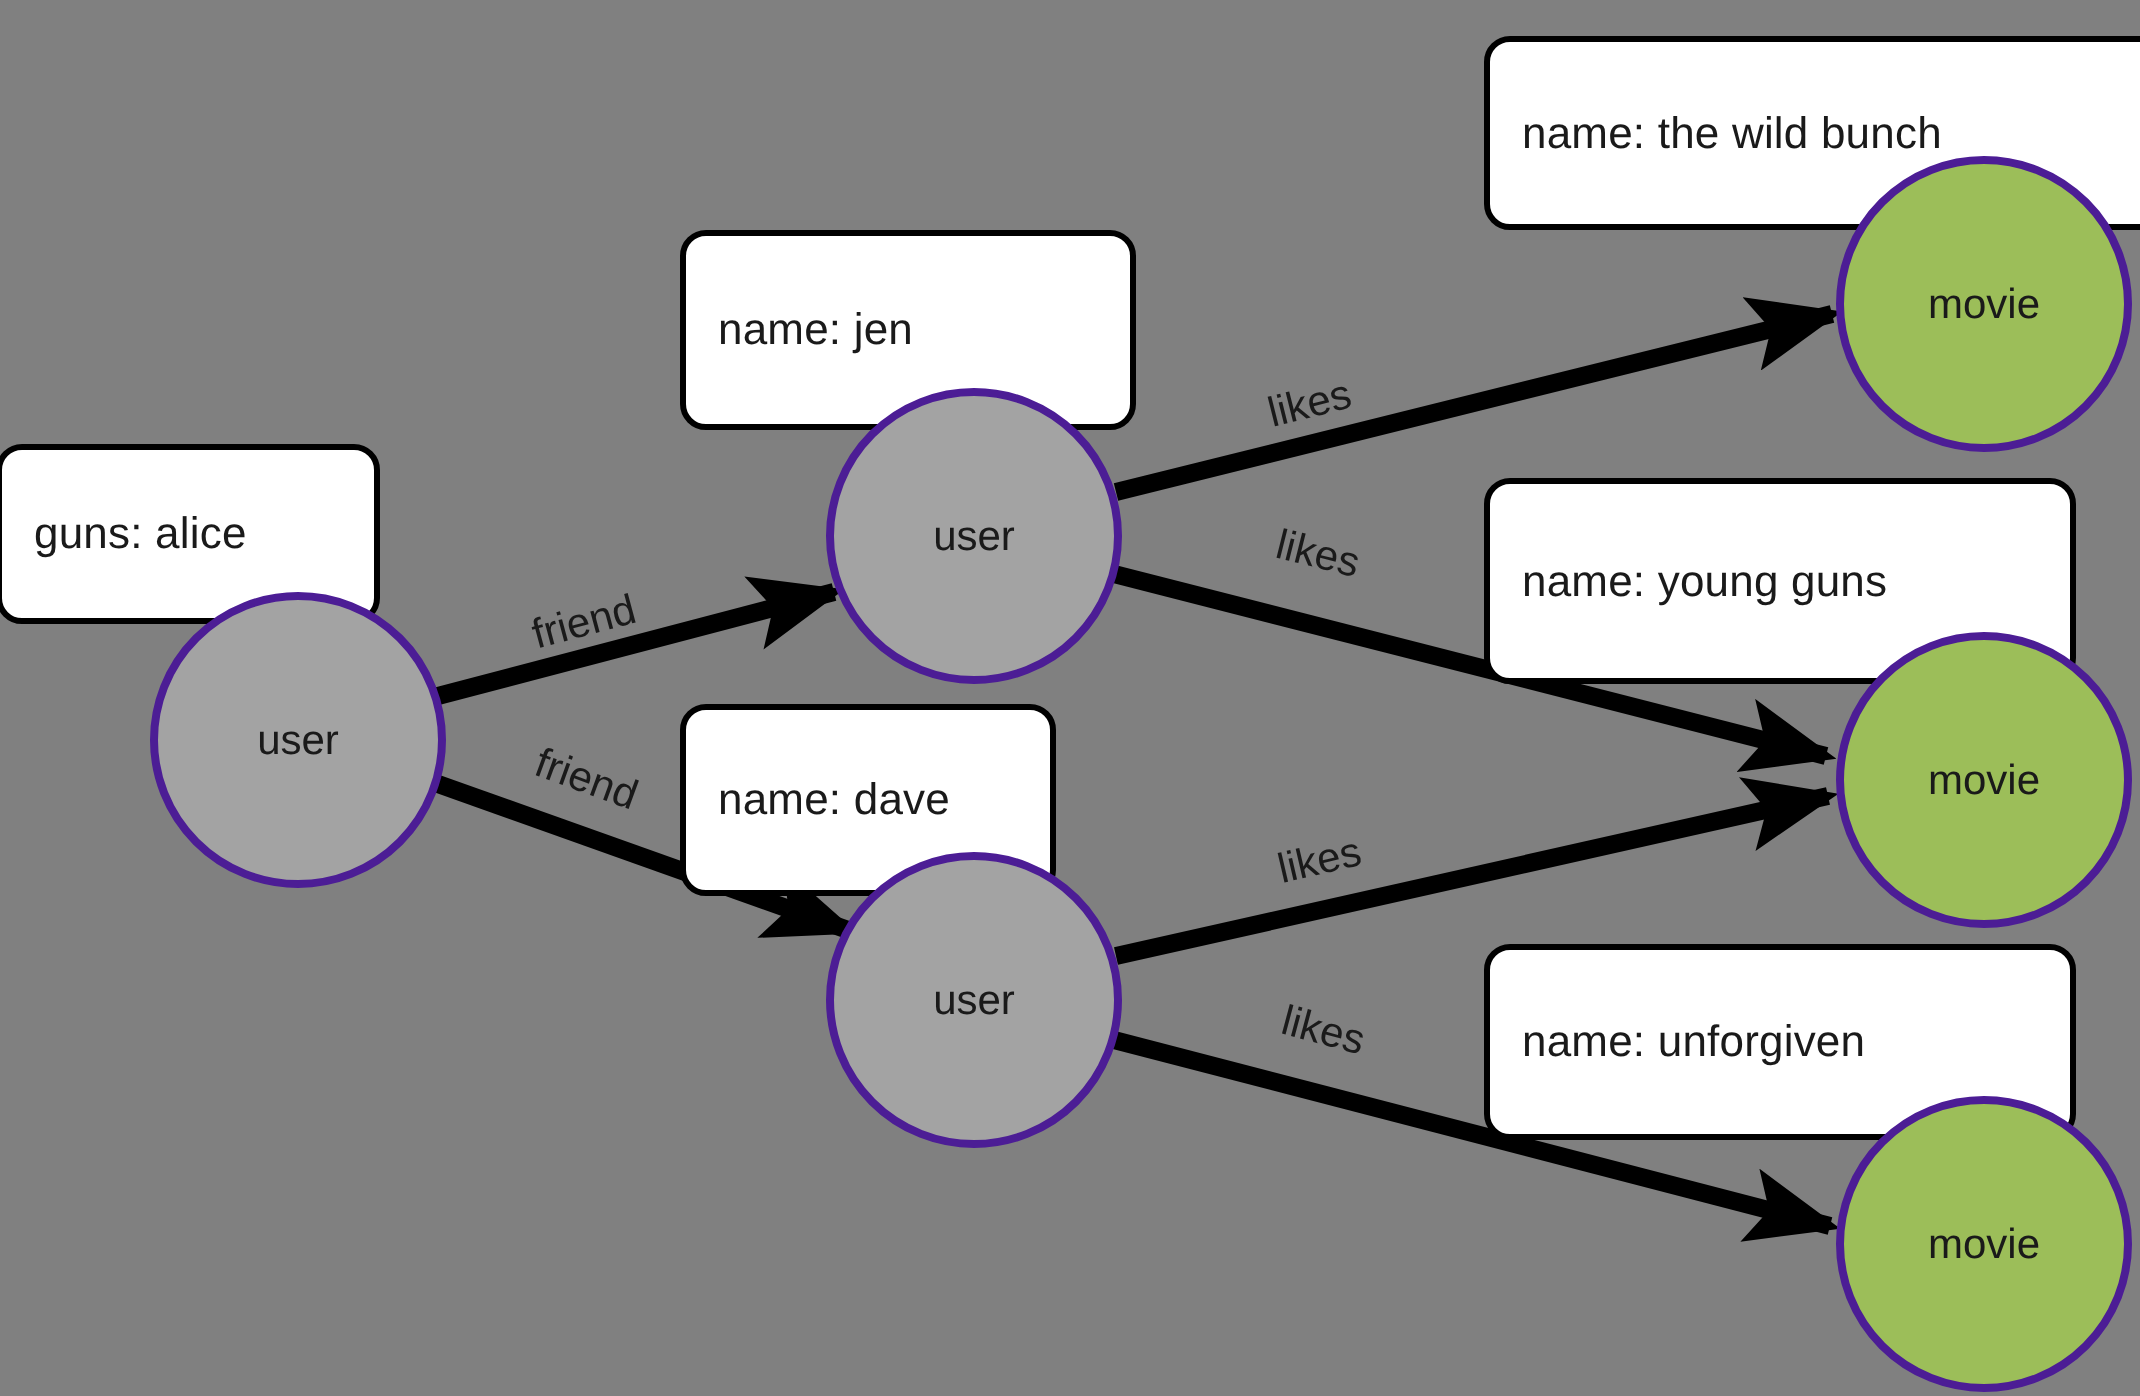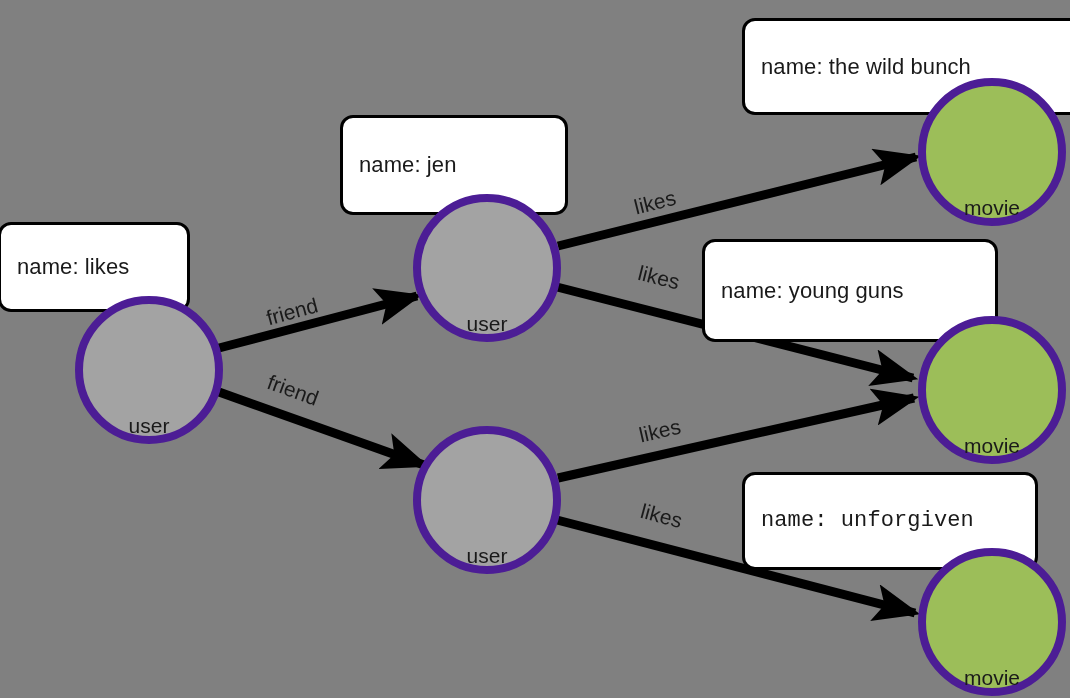--- a/index.html
+++ b/index.html
@@ -36,25 +36,25 @@
     font-size: 22px;
     color: #1a1a1a;
     line-height: 1;
     padding-left: 16px;
     white-space: nowrap;
     letter-spacing: 0.1px;
   }
   .node {
     position: absolute;
     box-sizing: border-box;
-    border: 8px solid #4c1d95;
+    border: 4px solid #4c1d95;
     border-radius: 50%;
     z-index: 3;
     display: flex;
-    align-items: flex-end;
+    align-items: center;
     justify-content: center;
   }
   .node-user { background: #a3a3a3; }
   .node-movie { background: #9cbe59; }
   .node-label {
     font-size: 21px;
     color: #1a1a1a;
     line-height: 1;
     pointer-events: none;
   }
@@ -83,37 +83,40 @@
       <line x1="219" y1="348" x2="417" y2="296"></line>
       <line x1="219" y1="392" x2="424" y2="465"></line>
       <line x1="558" y1="246" x2="916" y2="157"></line>
       <line x1="557" y1="287" x2="913" y2="378"></line>
       <line x1="558" y1="478" x2="914" y2="398"></line>
       <line x1="557" y1="520" x2="915" y2="613"></line>
     </g>
   </svg>
 
   <div class="prop-box" style="left:-2px; top:222px; width:192px; height:90px;">
-    <span class="prop-box-text">name: likes</span>
+    <span class="prop-box-text">guns: alice</span>
   </div>
 
   <div class="prop-box" style="left:340px; top:115px; width:228px; height:100px;">
     <span class="prop-box-text">name: jen</span>
   </div>
 
+  <div class="prop-box" style="left:340px; top:352px; width:188px; height:96px;">
+    <span class="prop-box-text">name: dave</span>
+  </div>
 
   <div class="prop-box" style="left:742px; top:18px; width:356px; height:97px;">
     <span class="prop-box-text">name: the wild bunch</span>
   </div>
 
-  <div class="prop-box" style="left:702px; top:239px; width:296px; height:103px;">
+  <div class="prop-box" style="left:742px; top:239px; width:296px; height:103px;">
     <span class="prop-box-text">name: young guns</span>
   </div>
 
-  <div class="prop-box" style="left:742px; top:472px; width:296px; height:98px;font-family:Liberation Mono, monospace;">
+  <div class="prop-box" style="left:742px; top:472px; width:296px; height:98px;">
     <span class="prop-box-text">name: unforgiven</span>
   </div>
 
   <div class="node node-user" style="left:75px; top:296px; width:148px; height:148px;">
     <span class="node-label">user</span>
   </div>
 
   <div class="node node-user" style="left:413px; top:194px; width:148px; height:148px;">
     <span class="node-label">user</span>
   </div>

